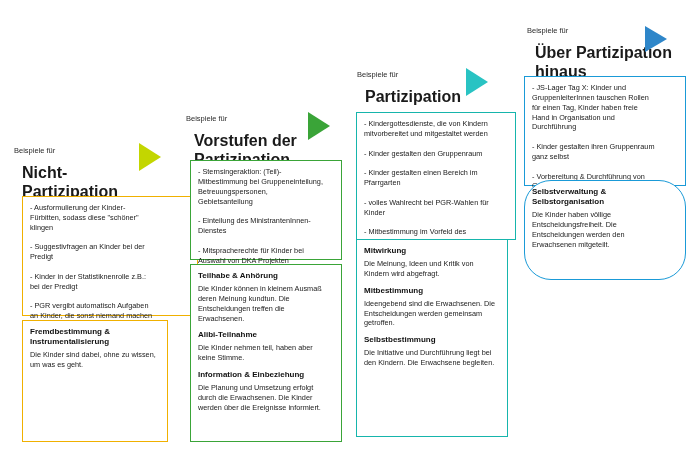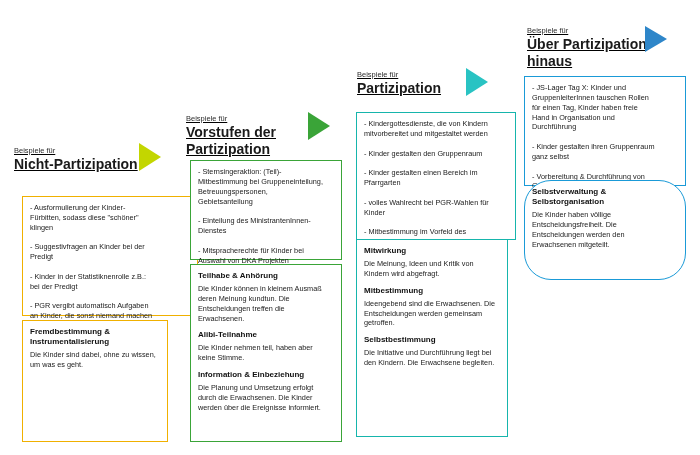--- a/index.html
+++ b/index.html
@@ -11,34 +11,33 @@
     width: 700px;
     height: 455px;
     position: relative;
     font-family: "Liberation Sans", sans-serif;
     overflow: hidden;
   }
 
   .col-head {
     position: absolute;
     box-sizing: border-box;
-    text-decoration: underline;
   }
   .col-head .eyebrow {
     font-size: 7.5px;
     color: #2b2b2b;
     line-height: 1.2;
     margin: 0 0 1px 0;
   }
   .col-head .headline {
-    font-size: 14px;
+    font-size: 16px;
     font-weight: bold;
     color: #1a1a1a;
     line-height: 1.2;
-    margin: 0;
+    margin: 8px;
   }
   .arrow {
     position: absolute;
     width: 0;
     height: 0;
   }
 
   .panel {
     position: absolute;
     box-sizing: border-box;

